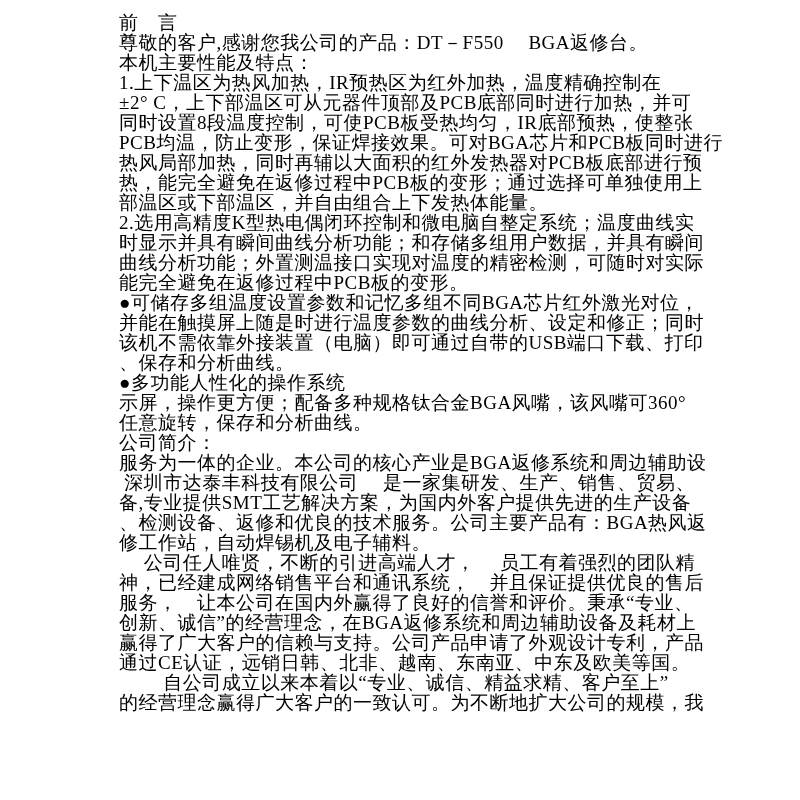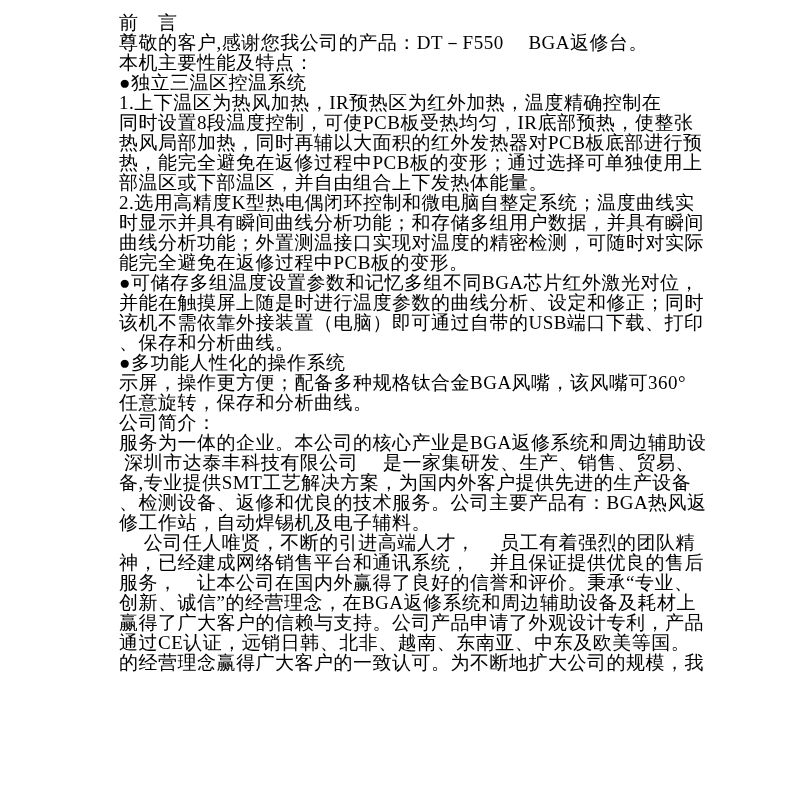--- a/index.html
+++ b/index.html
@@ -33,23 +33,24 @@
   }
 </style>
 </head>
 <body>
 
 <div class="page">
   <div class="text-block" style="color: rgb(0, 0, 0);">
       <div class="text-line">前　言</div>
       <div class="text-line">尊敬的客户,感谢您我公司的产品：DT－F550　 BGA返修台。</div>
       <div class="text-line">本机主要性能及特点：</div>
-      <div class="text-line">●独立三温区控温系统</div>
       <div class="text-line">1.上下温区为热风加热，IR预热区为红外加热，温度精确控制在</div>
+      <div class="text-line">±2° C，上下部温区可从元器件顶部及PCB底部同时进行加热，并可</div>
       <div class="text-line">同时设置8段温度控制，可使PCB板受热均匀，IR底部预热，使整张</div>
+      <div class="text-line">PCB均温，防止变形，保证焊接效果。可对BGA芯片和PCB板同时进行</div>
       <div class="text-line">热风局部加热，同时再辅以大面积的红外发热器对PCB板底部进行预</div>
       <div class="text-line">热，能完全避免在返修过程中PCB板的变形；通过选择可单独使用上</div>
       <div class="text-line">部温区或下部温区，并自由组合上下发热体能量。</div>
       <div class="text-line">2.选用高精度K型热电偶闭环控制和微电脑自整定系统；温度曲线实</div>
       <div class="text-line">时显示并具有瞬间曲线分析功能；和存储多组用户数据，并具有瞬间</div>
       <div class="text-line">曲线分析功能；外置测温接口实现对温度的精密检测，可随时对实际</div>
       <div class="text-line">能完全避免在返修过程中PCB板的变形。</div>
       <div class="text-line">●可储存多组温度设置参数和记忆多组不同BGA芯片红外激光对位，</div>
       <div class="text-line">并能在触摸屏上随是时进行温度参数的曲线分析、设定和修正；同时</div>
       <div class="text-line">该机不需依靠外接装置（电脑）即可通过自带的USB端口下载、打印</div>
@@ -62,15 +63,16 @@
       <div class="text-line"> 深圳市达泰丰科技有限公司　 是一家集研发、生产、销售、贸易、</div>
       <div class="text-line">备,专业提供SMT工艺解决方案，为国内外客户提供先进的生产设备</div>
       <div class="text-line">、检测设备、返修和优良的技术服务。公司主要产品有：BGA热风返</div>
       <div class="text-line">修工作站，自动焊锡机及电子辅料。</div>
       <div class="text-line">　 公司任人唯贤，不断的引进高端人才，　 员工有着强烈的团队精</div>
       <div class="text-line">神，已经建成网络销售平台和通讯系统，　并且保证提供优良的售后</div>
       <div class="text-line">服务，　让本公司在国内外赢得了良好的信誉和评价。秉承“专业、</div>
       <div class="text-line">创新、诚信”的经营理念，在BGA返修系统和周边辅助设备及耗材上</div>
       <div class="text-line">赢得了广大客户的信赖与支持。公司产品申请了外观设计专利，产品</div>
       <div class="text-line">通过CE认证，远销日韩、北非、越南、东南亚、中东及欧美等国。</div>
+      <div class="text-line">　　 自公司成立以来本着以“专业、诚信、精益求精、客户至上”</div>
       <div class="text-line">的经营理念赢得广大客户的一致认可。为不断地扩大公司的规模，我</div>
     </div>
 </div>
 
 </body></html>

